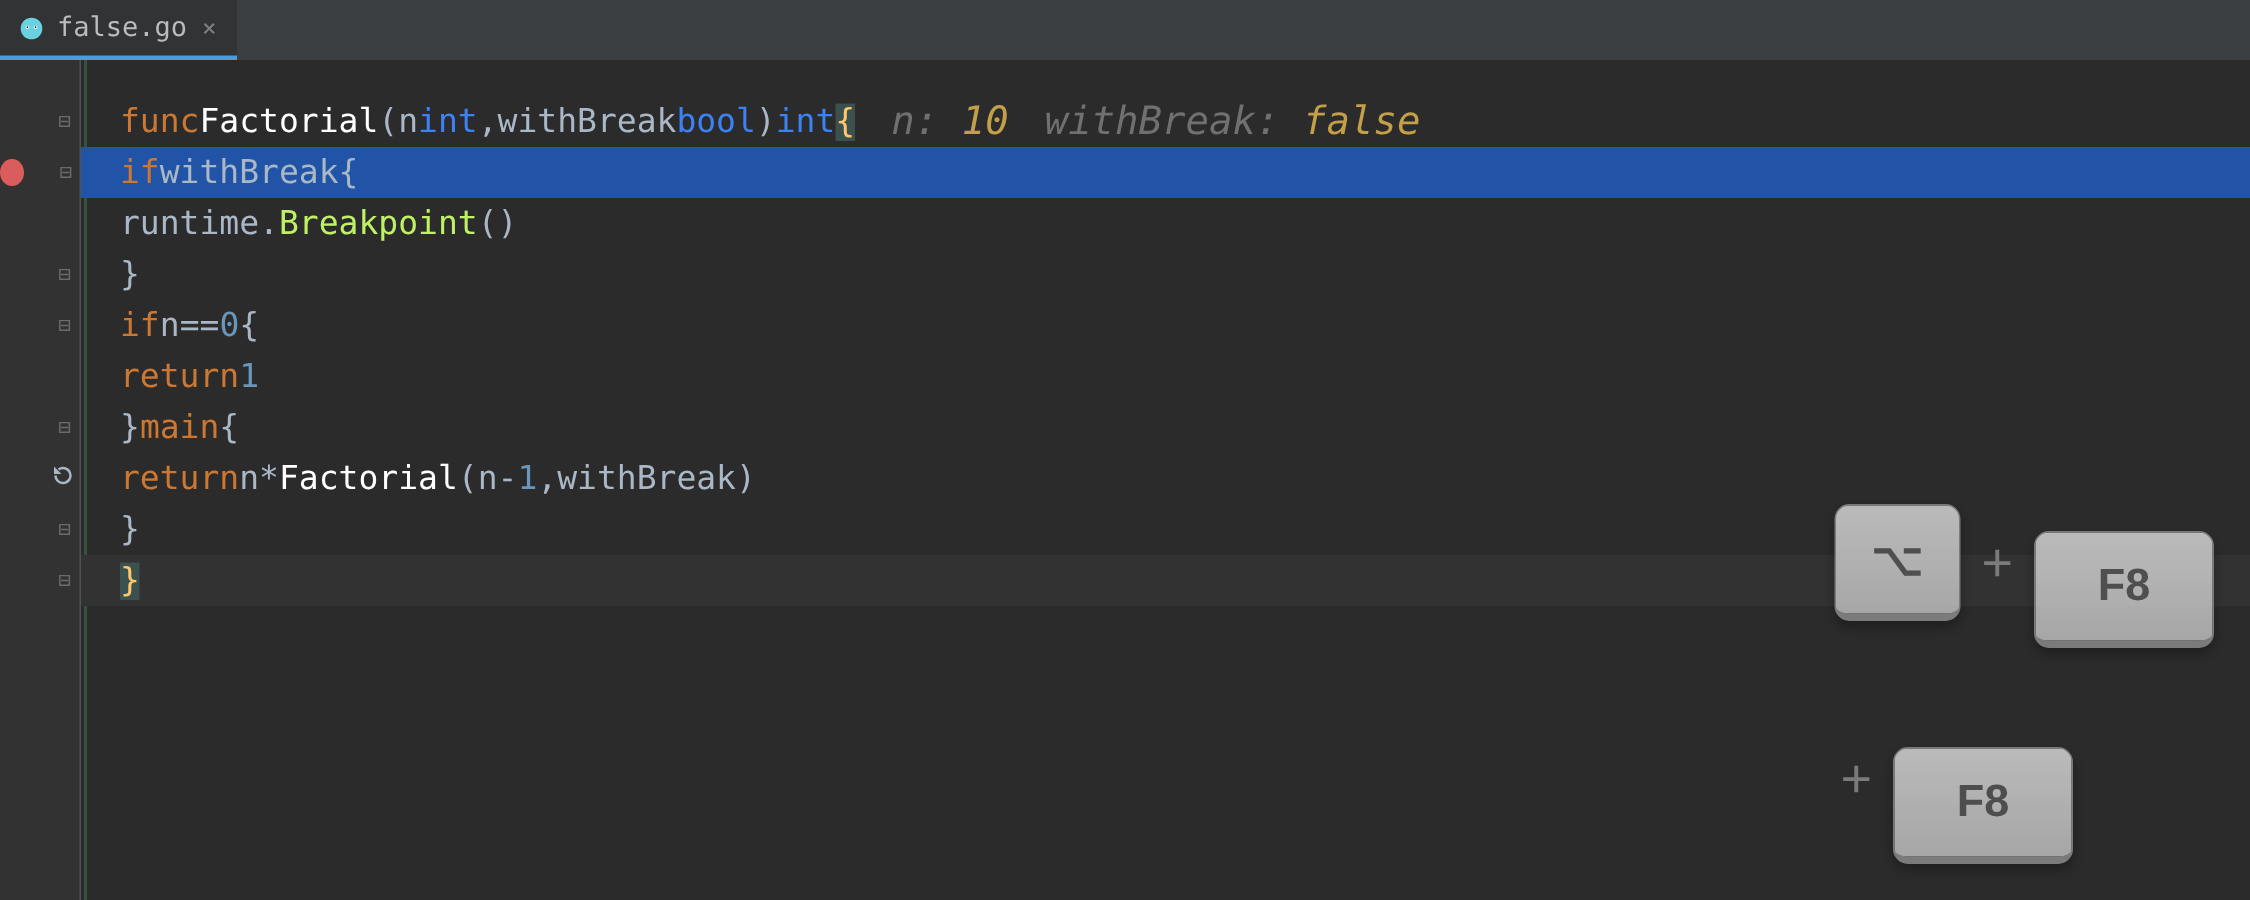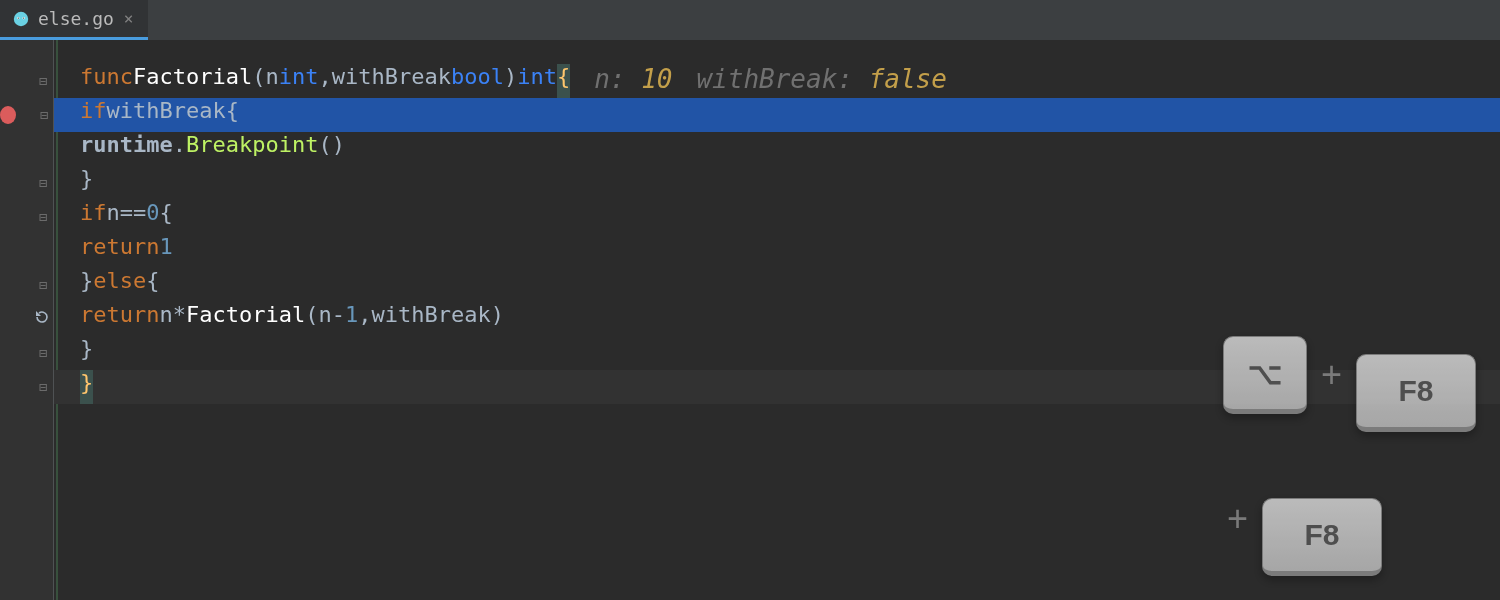--- a/index.html
+++ b/index.html
@@ -17,31 +17,31 @@
   .gutter { width: 54px; background: #323232; position: relative; }
   .gutter-right-border { position:absolute; top:0; bottom:0; right:0; width:1px; background:#4f5254; }
   .gutter-exec-line { position:absolute; top:0; bottom:0; left:56px; width:2px; background:#38503d; }
   .gutter-icons { position: absolute; left: 0; width: 54px; }
   .gutter-row { height: 34px; display:flex; align-items:center; justify-content:flex-end; padding-right:4px; }
   .breakpoint { width: 18px; height: 18px; border-radius: 50%; background: #db5c5c; margin-right: 22px; }
   .fold { color:#6b6b6b; font-size:14px; width:14px; text-align:center; }
   .refresh { color:#a9b7c6; }
 
   .code { flex:1; position:relative; padding-top: 24px; }
-  .line { height: 34px; display:flex; font-size: 22px; white-space: pre; padding-left: 26px; color:#a9b7c6; position:relative; }
+  .line { height: 34px; display:flex; align-items:center; font-size: 22px; white-space: pre; padding-left: 26px; color:#a9b7c6; position:relative; }
   .line.highlight { background: #2154a6; }
   .line.subtle { background: #323232; }
 
   .t-kw { color:#cc7832; }
   .t-fn { color:#ffffff; }
   .t-param { color:#a9b7c6; }
   .t-type { color:#3b82f6; }
   .t-punc { color:#a9b7c6; }
   .t-brace-match { background:#3b514d; color:#ffc66d; }
-  .t-pkg { color:#a9b7c6;font-weight:bold; }
+  .t-pkg { color:#a9b7c6; }
   .t-method { color:#bef264; }
   .t-num { color:#6897bb; }
   .t-id { color:#a9b7c6; }
 
   .inlay { color:#707070; font-style: italic; margin-left: 24px; font-size:26px; }
   .inlay .val { color:#c39f4a; }
 
   
   .shortcuts { position:absolute; right: 24px; bottom: 24px; display:flex; flex-direction: column; gap: 30px; opacity: 0.85; }
   .shortcut-row { display:flex; align-items:center; gap: 10px; }
@@ -58,21 +58,21 @@
     <div class="tab">
       <span class="go-icon">
         <svg viewBox="0 0 20 20" width="18" height="18">
             <circle cx="10" cy="10" r="8" fill="#6ad1e3"></circle>
             <circle cx="7" cy="9" r="1.3" fill="#fff"></circle>
             <circle cx="13" cy="9" r="1.3" fill="#fff"></circle>
             <circle cx="7" cy="9" r=".6" fill="#000"></circle>
             <circle cx="13" cy="9" r=".6" fill="#000"></circle>
           </svg>
       </span>
-      <span>else.go</span>
+      <span>false.go</span>
       <span class="close">×</span>
     </div>
   </div>
 
   <div class="editor-wrap">
     <div class="gutter">
       <div class="gutter-right-border"></div>
       <div class="gutter-icons" style="top:24px;">
         <div class="gutter-row">
             <span class="fold">⊟</span>
@@ -115,21 +115,21 @@
       <div class="line highlight">    <span class="t-kw">if</span> <span class="t-id">withBreak</span> <span class="t-punc">{</span></div>
 
       <div class="line">        <span class="t-pkg">runtime</span><span class="t-punc">.</span><span class="t-method">Breakpoint</span><span class="t-punc">()</span></div>
 
       <div class="line">    <span class="t-punc">}</span></div>
 
       <div class="line">    <span class="t-kw">if</span> <span class="t-id">n</span> <span class="t-punc">==</span> <span class="t-num">0</span> <span class="t-punc">{</span></div>
 
       <div class="line">        <span class="t-kw">return</span> <span class="t-num">1</span></div>
 
-      <div class="line">    <span class="t-punc">}</span> <span class="t-kw">else</span> <span class="t-punc">{</span></div>
+      <div class="line">    <span class="t-punc">}</span> <span class="t-kw">main</span> <span class="t-punc">{</span></div>
 
       <div class="line">        <span class="t-kw">return</span> <span class="t-id">n</span> <span class="t-punc">*</span> <span class="t-fn">Factorial</span><span class="t-punc">(</span><span class="t-id">n</span> <span class="t-punc">-</span> <span class="t-num">1</span><span class="t-punc">,</span> <span class="t-id">withBreak</span><span class="t-punc">)</span></div>
 
       <div class="line">    <span class="t-punc">}</span></div>
 
       <div class="line subtle"><span class="t-brace-match">}</span></div>
     </div>
 
     <div class="shortcuts">
       <div class="shortcut-row">

